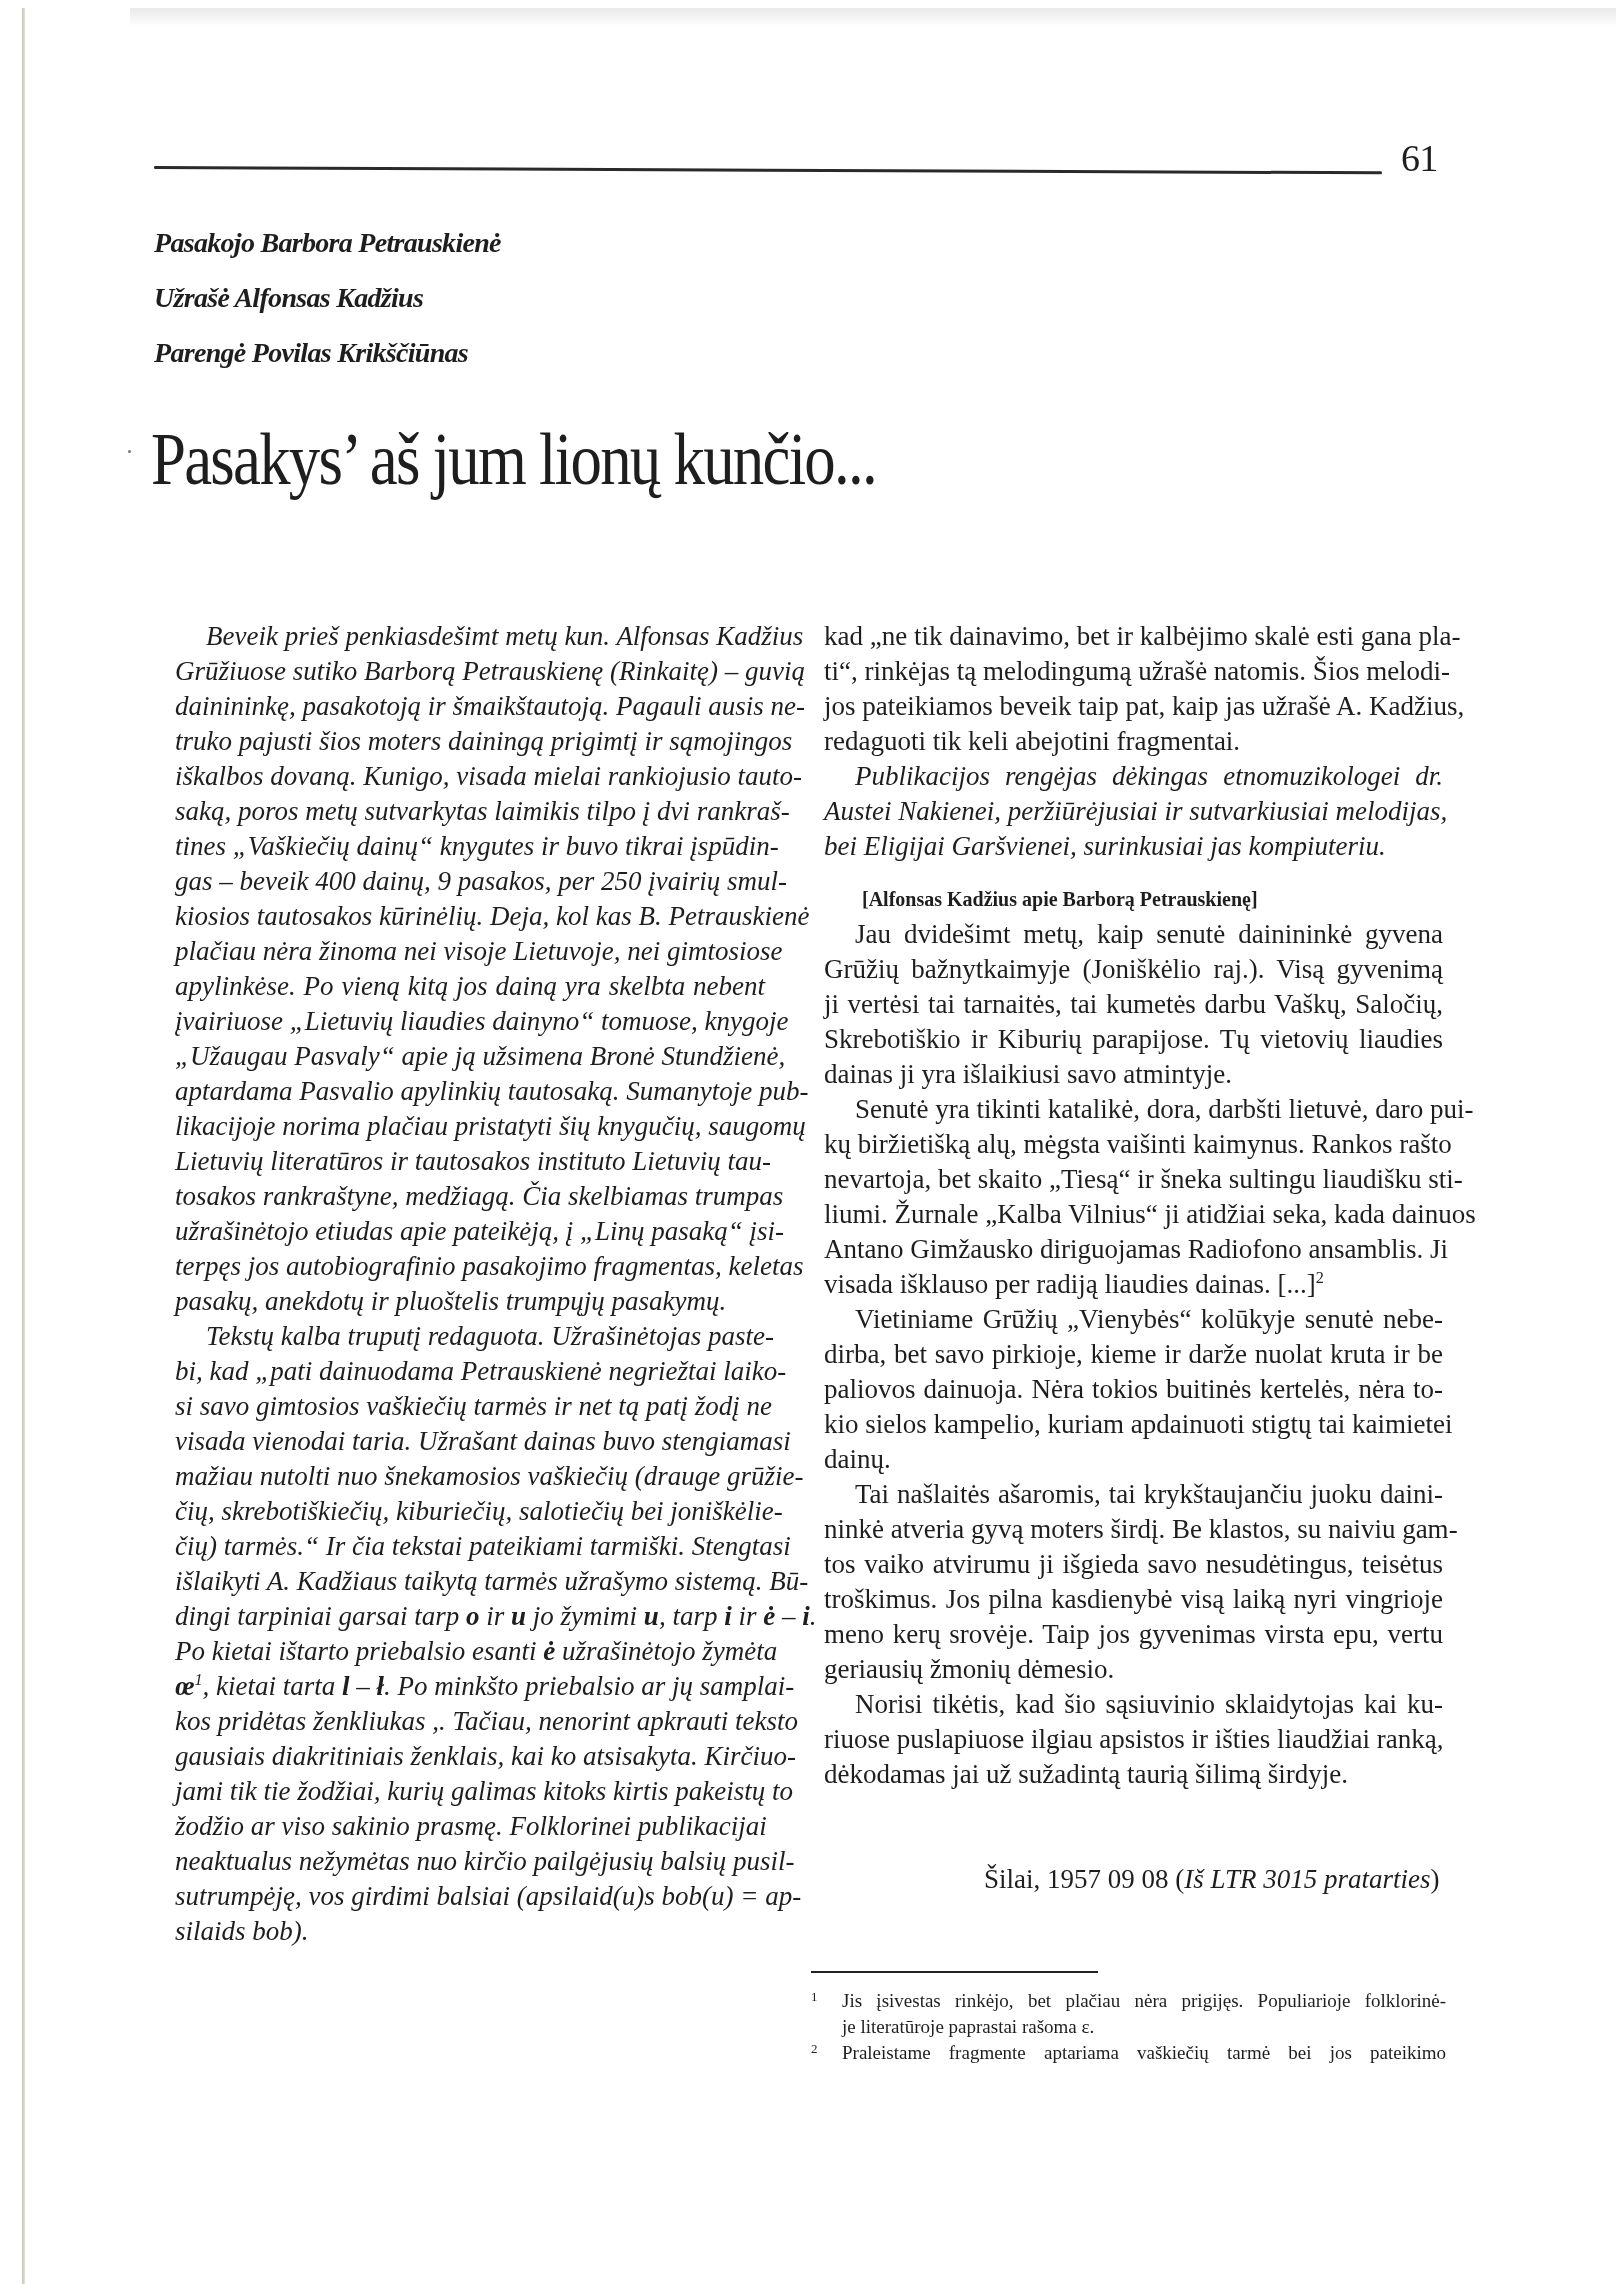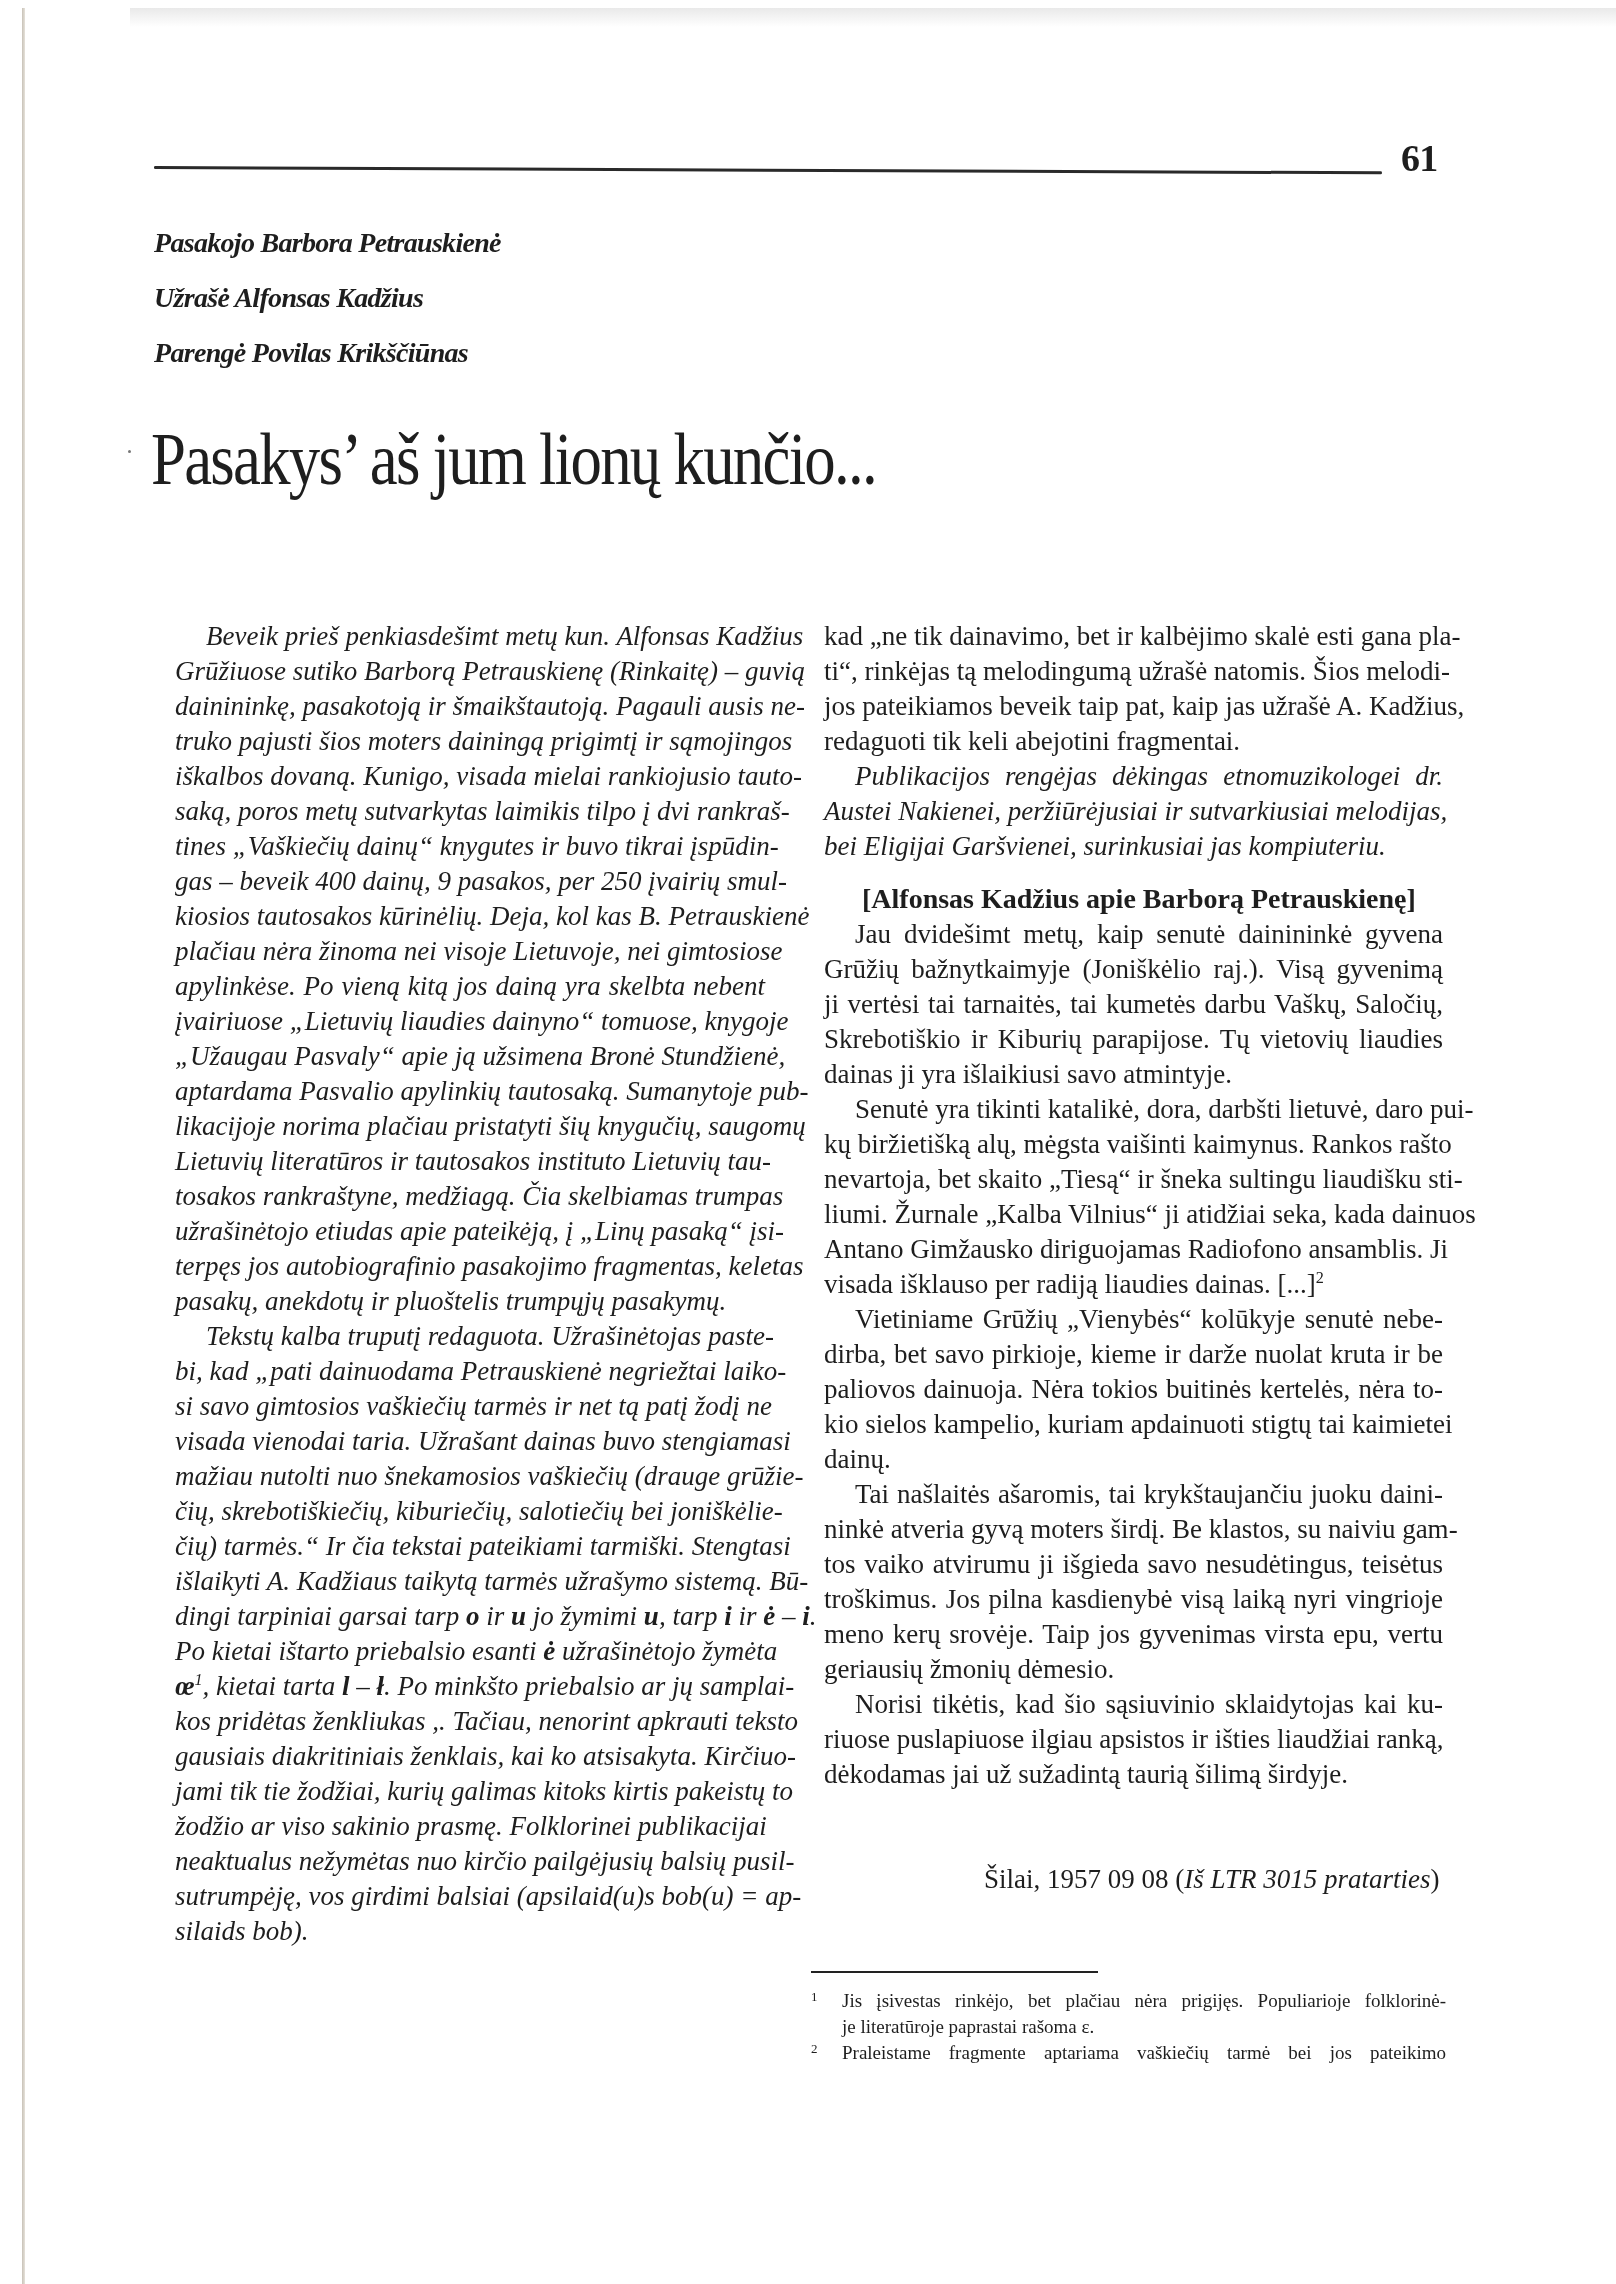--- a/index.html
+++ b/index.html
@@ -1,34 +1,34 @@
 <!DOCTYPE html>
 <html style="font-size:10.4px"><head>
 <meta charset="utf-8">
 <style>
   html, body { margin: 0; padding: 0; background: #ffffff; }
   body { width: 1616px; height: 2284px; position: relative; overflow: hidden; color: #1e1e1e; font-family: "Liberation Serif", "DejaVu Serif", serif; }
   .scan-edge { position: absolute; left: 21.5px; top: 7.8px; width: 3.9px; height: 2276px; background: linear-gradient(to right, #c8c2b8, #e6e2da); }
   .top-shadow { position: absolute; left: 130px; top: 7.8px; width: 1486px; height: 19.5px; background: linear-gradient(to bottom, #e9e9e9, #ffffff); }
   .header-rule { position: absolute; left: 154px; top: 166px; width: 1228px; height: 2.6px; background: #2a2a2a; border-radius: 1.3px; transform: rotate(0.25deg); transform-origin: left center; }
-  .page-number { position: absolute; left: 1401px; top: 136px; font-size: 38px; font-weight: bold; letter-spacing: -0.7px; }
+  .page-number { position: absolute; left: 1401px; top: 136px; font-size: 38px; font-weight: normal; letter-spacing: -0.7px; }
   .credits { position: absolute; left: 154px; top: 215px; font-size: 28px; font-weight: bold; font-style: italic; line-height: 55px; letter-spacing: -0.7px; }
   .credits div { white-space: nowrap; }
   .title { position: absolute; left: 151px; top: 417px; font-size: 73px; line-height: 85px; letter-spacing: -2px; white-space: nowrap; transform: scaleX(0.86); transform-origin: left top; }
   .dot-mark { position: absolute; left: 128px; top: 450px; width: 3.3px; height: 3.3px; background: #777; border-radius: 50%; }
   .col { position: absolute; font-size: 27px; line-height: 35px; }
   .col-left { left: 175px; top: 619px; width: 590px; }
   .col-right { left: 824px; top: 619px; width: 619px; }
   .line { display: block; white-space: nowrap; text-align: justify; text-align-last: justify; height: 35px; overflow: visible; }
   .line.last { text-align-last: left; }
   .line.indent { padding-left: 31px; }
   .it { font-style: italic; }
   .b { font-weight: bold; }
   .gap-m { height: 13px; }
-  .subheading { font-weight: bold; font-size: 28px; white-space: nowrap; padding-left: 38px; line-height: 36px; margin-top: 3.9px; }
+  .subheading { font-weight: bold; font-size: 20px; white-space: nowrap; padding-left: 38px; line-height: 36px; margin-top: 3.9px; }
   .signature { position: absolute; left: 984px; top: 1864px; font-size: 27px; white-space: nowrap; }
   .fn-rule { position: absolute; left: 811px; top: 1971px; width: 287px; height: 2px; background: #222; }
   .footnotes { position: absolute; left: 811px; top: 1988px; width: 635px; font-size: 19px; line-height: 26px; }
   .fn { position: relative; padding-left: 31px; }
   .fn .num { position: absolute; left: 0; top: -3.9px; font-size: 13px; }
   .fn .line { height: 26px; }
   sup { font-size: 60%; vertical-align: super; line-height: 0; }
 </style>
 </head>
 <body>

